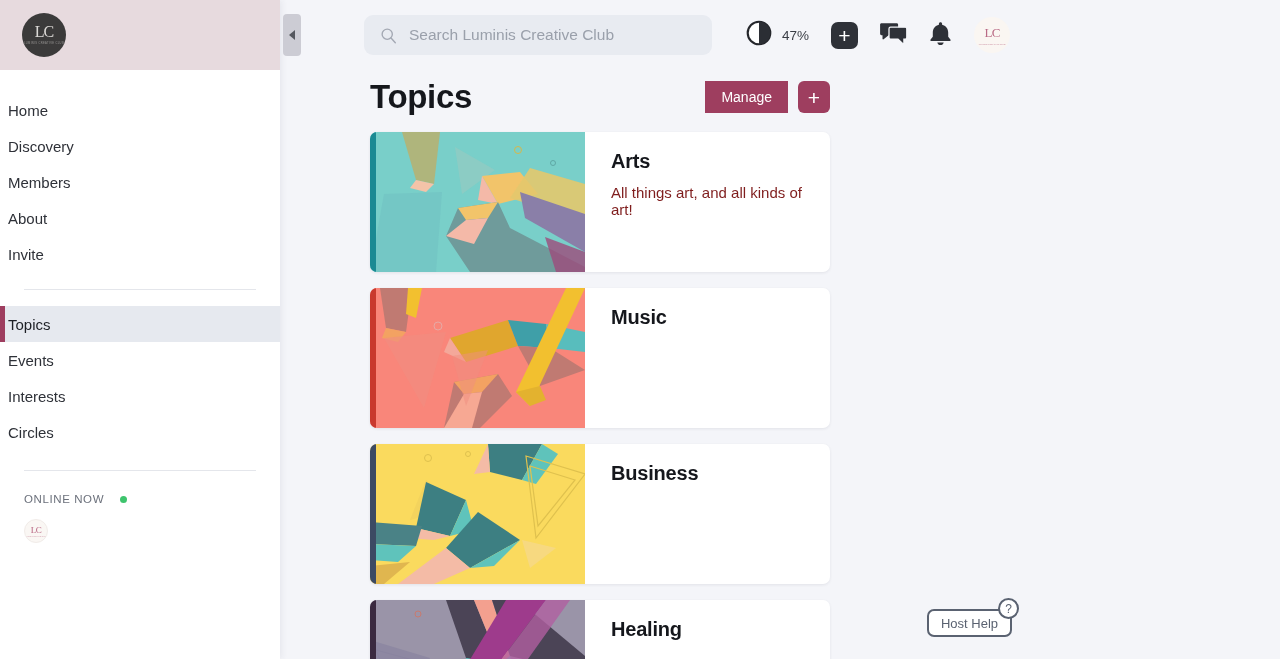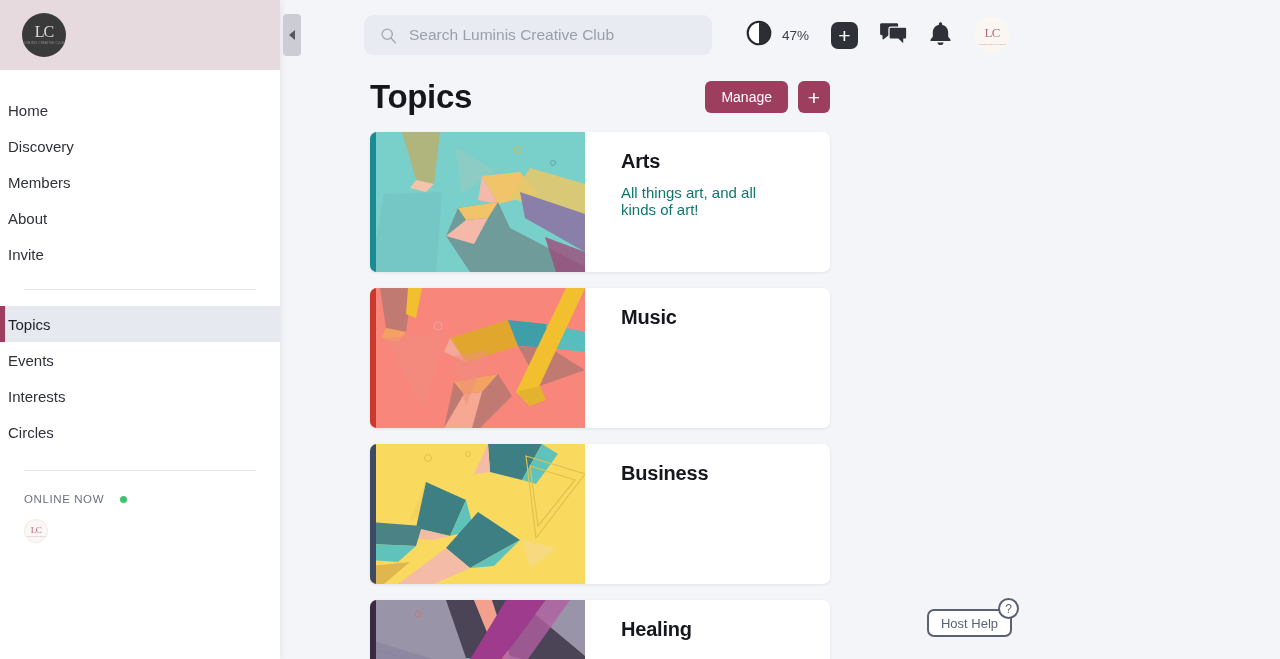--- a/index.html
+++ b/index.html
@@ -153,21 +153,21 @@
     display: flex; align-items: center;
     padding: 8px 210px 0 90px;
   }
   .page-title {
     font-size: 33px; font-weight: bold; color: #15171c;
     letter-spacing: -.3px;
   }
   .head-actions { margin-left: auto; display: flex; align-items: center; gap: 10px; }
   .btn-manage {
     background: #9e3e5f; color: #fff;
-    border: 0; border-radius: 6px;
+    border: 0; border-radius: 0;
     height: 32px; padding: 0 16px;
     font-family: "Liberation Sans", sans-serif;
     font-size: 14px; cursor: pointer;
   }
   .btn-add {
     background: #9e3e5f; color: #fff;
     border: 0; border-radius: 6px;
     width: 32px; height: 32px;
     font-size: 21px; line-height: 1; font-weight: 300;
     cursor: pointer;
@@ -185,27 +185,27 @@
   }
   .card-img {
     flex: 0 0 215px; height: 140px; position: relative;
     overflow: hidden;
   }
   .card-img .stripe {
     position: absolute; left: 0; top: 0; width: 6px; height: 100%;
     z-index: 3;
   }
   .card-img svg { display: block; width: 215px; height: 140px; }
-  .card-body { padding: 18px 36px; flex: 1; }
+  .card-body { padding: 18px 26px; flex: 1; }
   .card-title {
     font-size: 20px; font-weight: bold; color: #15171c;
     letter-spacing: -.2px;
   }
   .card-desc {
-    margin-top: 11px; font-size: 15px; color: #0f766e;
+    margin-top: 11px; font-size: 15px; color: #7f1d1d;
   }
 
   
   .host-help {
     position: absolute; right: 28px; bottom: 22px;
     background: #fff; border: 2px solid #5a6271;
     border-radius: 7px; height: 28px;
     display: flex; align-items: center; padding: 0 12px;
     font-size: 13px; color: #5a6271; cursor: pointer;
   }

